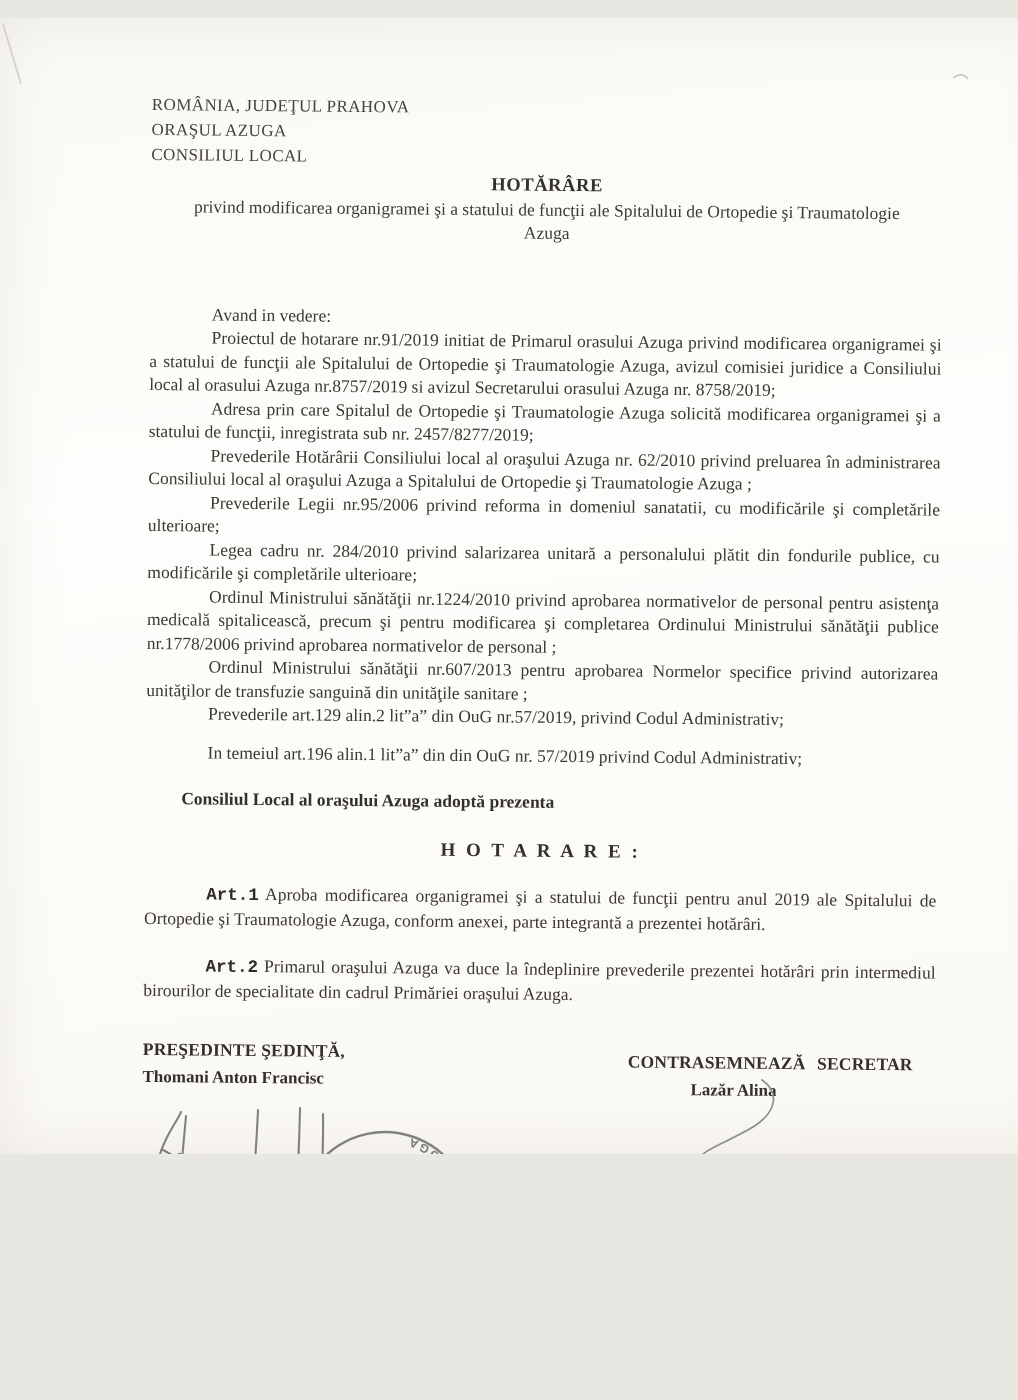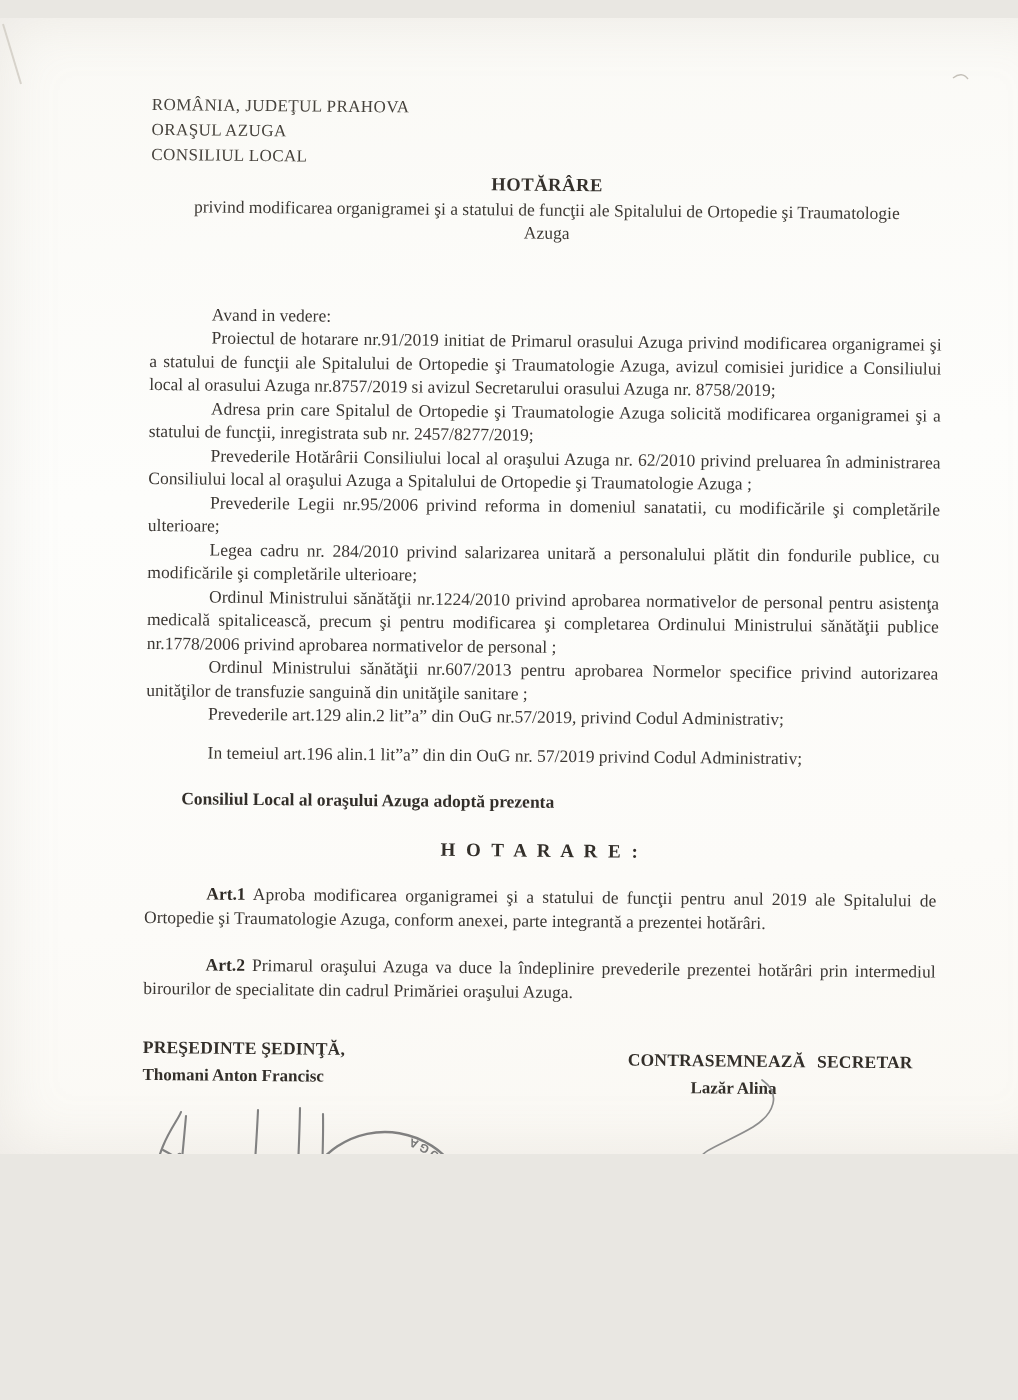--- a/index.html
+++ b/index.html
@@ -16,21 +16,21 @@
   }
   .org-lines div{font-size:17px;line-height:25px;letter-spacing:.4px;color:#46423c;}
   .doc-title{margin-top:3px;text-align:center;font-weight:bold;font-size:18.5px;letter-spacing:.6px;color:#34302b;}
   .doc-subtitle{max-width:706px;margin:1px auto 0;text-align:center;color:#3e3a35;}
   .intro{margin:61px 0 0;text-indent:62px;}
   p.item{margin:0;text-indent:62px;text-align:justify;text-align-last:left;}
   p.temei{margin:15px 0 0;text-indent:62px;}
   .adoption{margin:23px 0 0;padding-left:36px;font-weight:bold;color:#332f2a;}
   .decision{margin:24px 0 0;text-align:center;font-weight:bold;font-size:19px;letter-spacing:3px;color:#332f2a;}
   p.article{margin:24px 0 0;text-indent:62px;text-align:justify;text-align-last:left;}
-  p.article b{color:#2f2b26;}
+  p.article b{color:#2f2b26;font-family:Liberation Mono, monospace;}
   .sig-row{position:relative;margin-top:36px;height:62px;}
   .sig-left{position:absolute;left:0;top:0;}
   .sig-right{position:absolute;left:485px;top:8px;}
   .sig-title{font-weight:bold;font-size:17.5px;color:#332f2a;letter-spacing:.2px;}
   .sig-right .sig-title{word-spacing:7px;}
   .sig-name{font-weight:bold;font-size:17px;margin-top:3px;color:#332f2a;}
   .sig-right .sig-name{margin-left:63px;}
   .footer{margin-top:112px;font-weight:bold;color:#2f2b26;}
   .footer div{line-height:27px;font-size:17.5px;}
   .overlay{position:absolute;left:0;top:0;pointer-events:none;}

